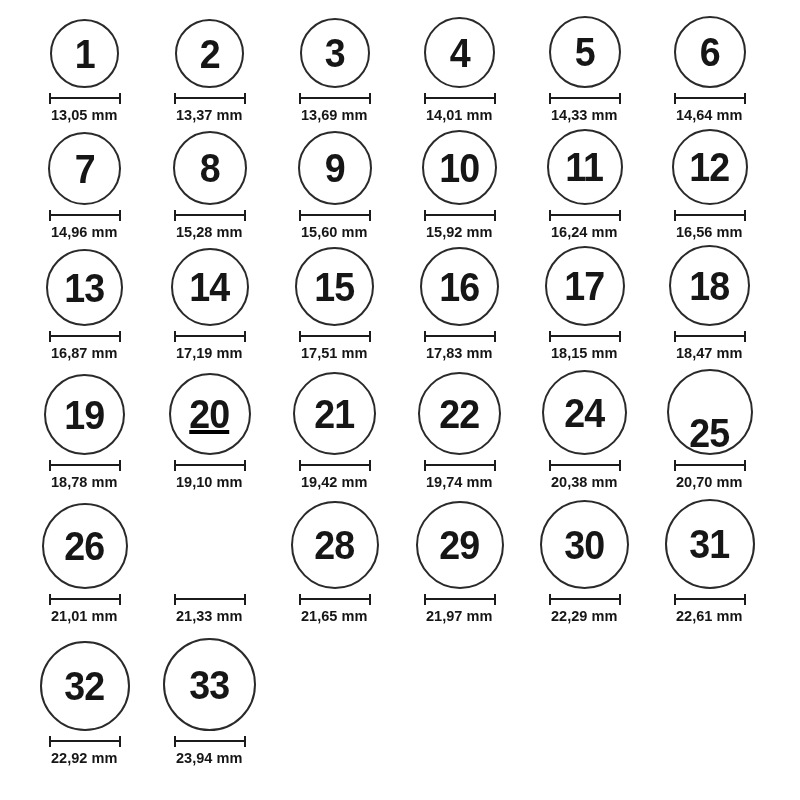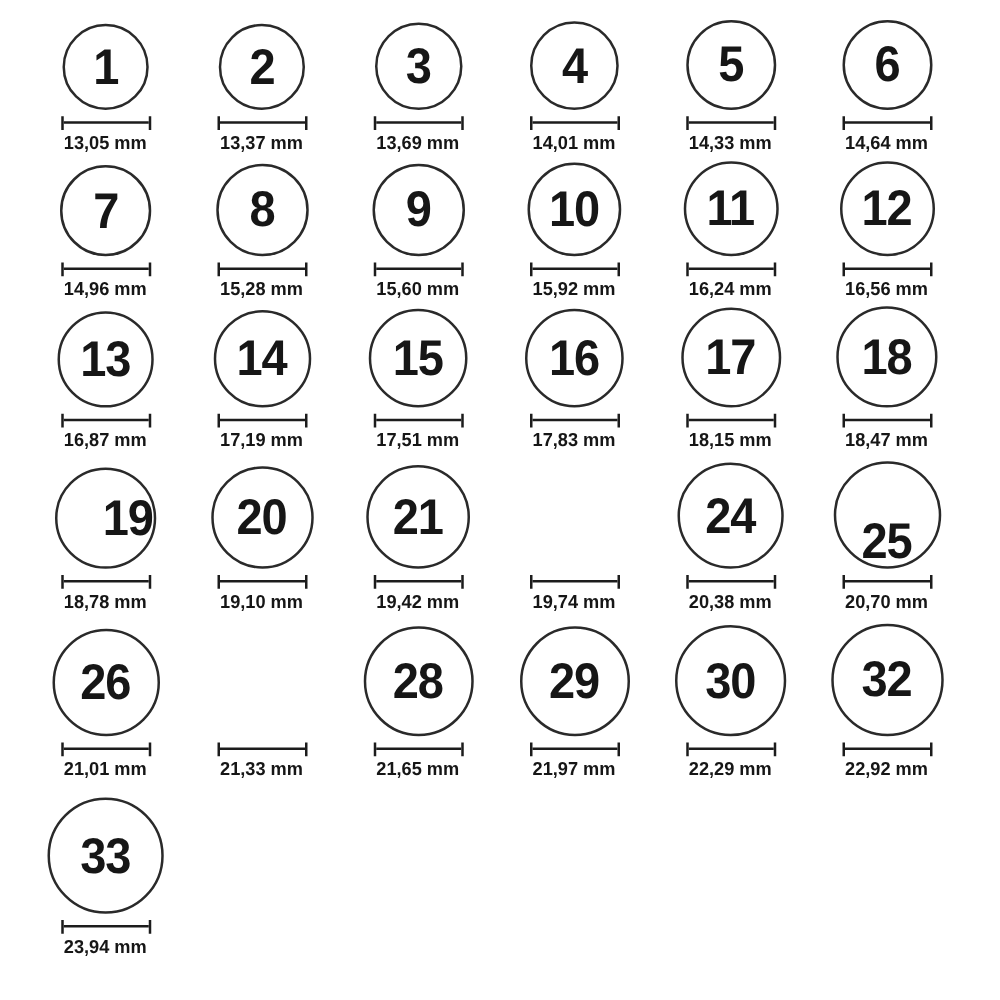--- a/index.html
+++ b/index.html
@@ -200,41 +200,44 @@
     <div class="mlabel">18,15 mm</div>
   </div>
       <div class="cell">
     <div class="ring" style="width: 81px; height: 81px;">
       <span class="ring-num">18</span>
     </div>
     <div class="mline"></div>
     <div class="mlabel">18,47 mm</div>
   </div>
       <div class="cell">
-    <div class="ring" style="width: 81px; height: 81px; justify-content: flex-end;">
+    <div class="ring" style="width: 81px; height: 81px;">
       <span class="ring-num">19</span>
     </div>
     <div class="mline"></div>
     <div class="mlabel">18,78 mm</div>
   </div>
       <div class="cell">
-    <div class="ring" style="width: 82px; height: 82px;">
+    <div class="ring" style="width: 82px; height: 82px; text-decoration: underline;">
       <span class="ring-num">20</span>
     </div>
     <div class="mline"></div>
     <div class="mlabel">19,10 mm</div>
   </div>
       <div class="cell">
     <div class="ring" style="width: 83px; height: 83px;">
       <span class="ring-num">21</span>
     </div>
     <div class="mline"></div>
     <div class="mlabel">19,42 mm</div>
   </div>
       <div class="cell">
+    <div class="ring" style="width: 83px; height: 83px;">
+      <span class="ring-num">22</span>
+    </div>
     <div class="mline"></div>
     <div class="mlabel">19,74 mm</div>
   </div>
       <div class="cell">
     <div class="ring" style="width: 85px; height: 85px; text-align: right;">
       <span class="ring-num">24</span>
     </div>
     <div class="mline"></div>
     <div class="mlabel">20,38 mm</div>
   </div>
@@ -269,20 +272,27 @@
     </div>
     <div class="mline"></div>
     <div class="mlabel">21,97 mm</div>
   </div>
       <div class="cell">
     <div class="ring" style="width: 89px; height: 89px;">
       <span class="ring-num">30</span>
     </div>
     <div class="mline"></div>
     <div class="mlabel">22,29 mm</div>
+  </div>
+      <div class="cell">
+    <div class="ring" style="width: 90px; height: 90px;">
+      <span class="ring-num">31</span>
+    </div>
+    <div class="mline"></div>
+    <div class="mlabel">22,61 mm</div>
   </div>
       <div class="cell">
     <div class="ring" style="width: 90px; height: 90px;">
       <span class="ring-num">32</span>
     </div>
     <div class="mline"></div>
     <div class="mlabel">22,92 mm</div>
   </div>
       <div class="cell">
     <div class="ring" style="width: 93px; height: 93px;">

